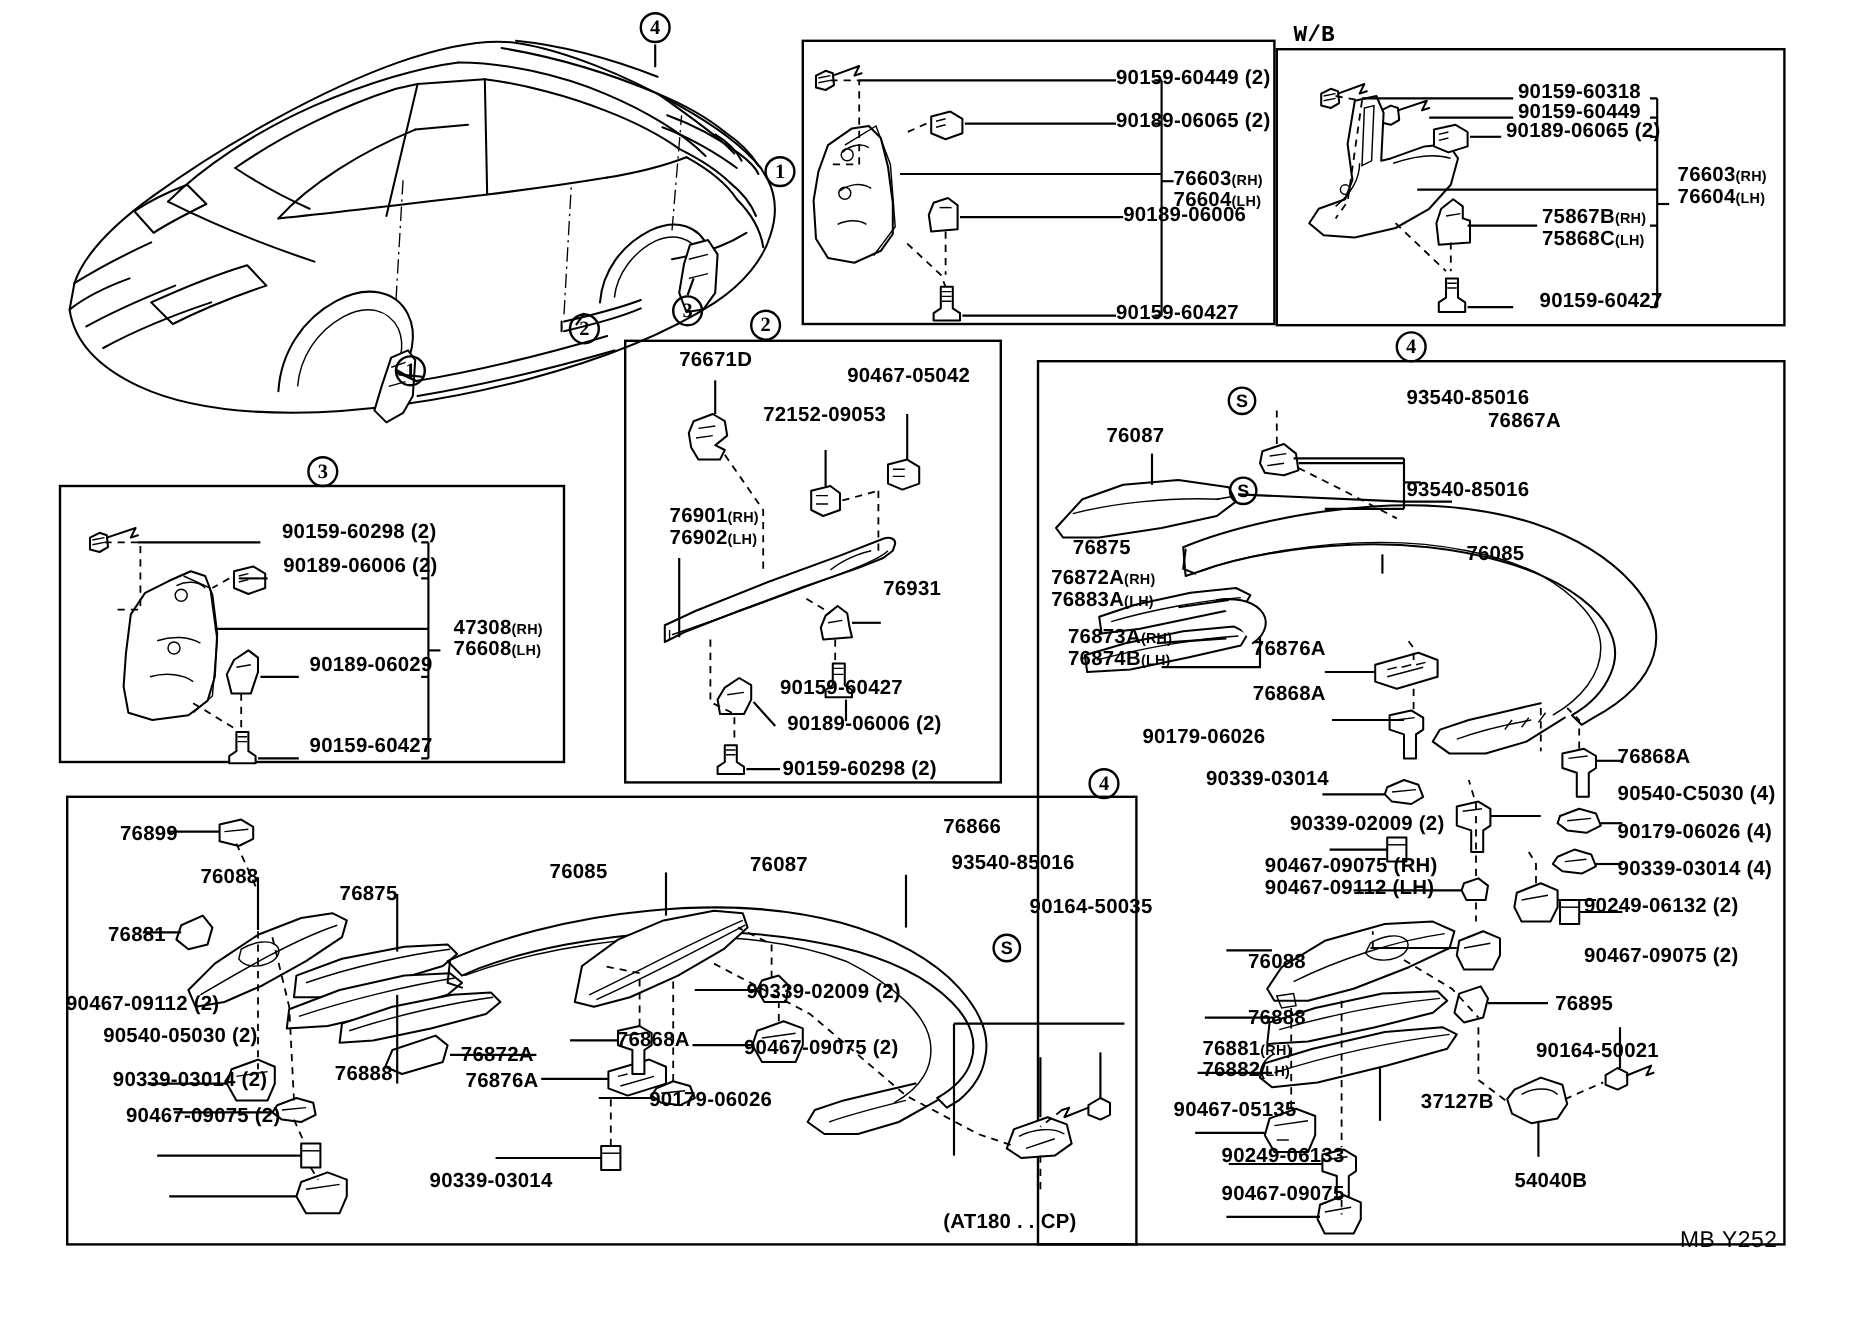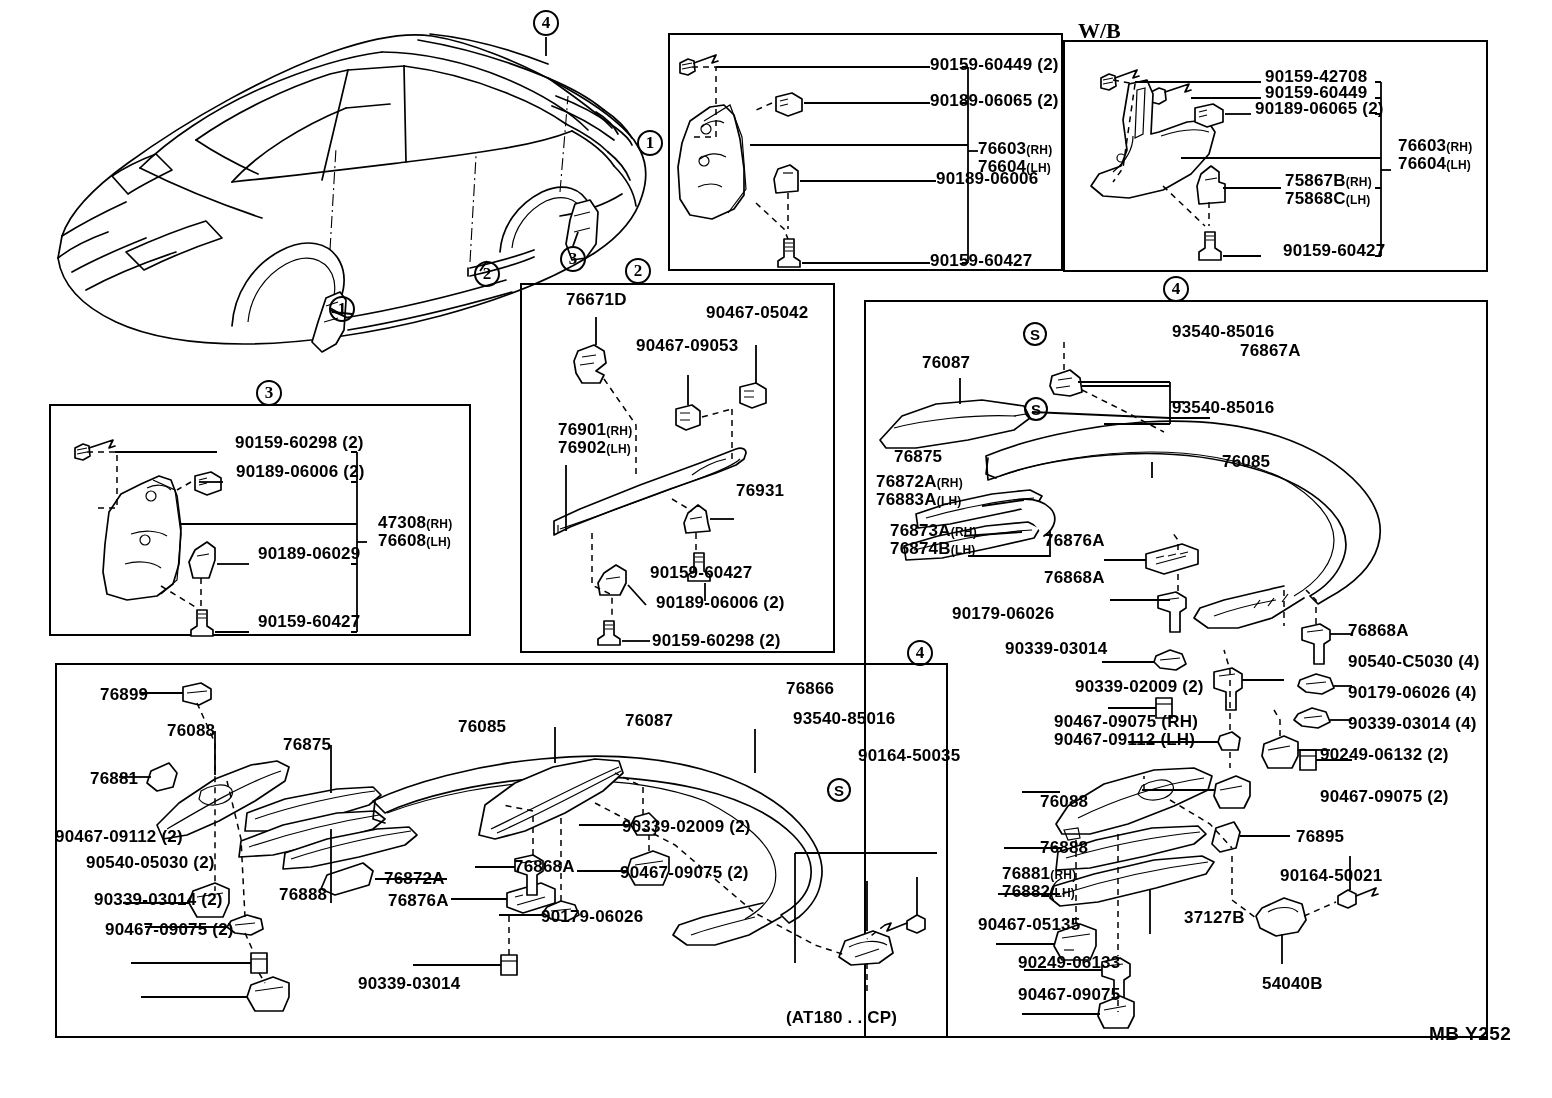--- a/index.html
+++ b/index.html
@@ -5,22 +5,22 @@
   html,body{margin:0;padding:0;background:#ffffff;}
   body{font-family:"Liberation Sans", sans-serif;}
   #sheet{position:relative;width:1552px;height:1098px;background:#fff;overflow:hidden;}
   .panel{position:absolute;border:2px solid #000;box-sizing:border-box;}
   .lbl{position:absolute;font-family:"Liberation Sans", sans-serif;font-size:17px;font-weight:700;color:#000;white-space:nowrap;letter-spacing:0.2px;}
   .lbl .sub{font-size:12px;font-weight:700;}
   .circ{position:absolute;width:26px;height:26px;border:2px solid #000;border-radius:50%;box-sizing:border-box;
         font-family:"Liberation Serif", serif;font-size:17px;font-weight:700;display:flex;align-items:center;justify-content:center;color:#000;}
   .scirc{position:absolute;width:24px;height:24px;border:2px solid #000;border-radius:50%;box-sizing:border-box;
         font-family:"Liberation Sans", sans-serif;font-size:15px;font-weight:700;display:flex;align-items:center;justify-content:center;color:#000;}
-  .code{position:absolute;font-family:"Liberation Sans", sans-serif;font-size:19px;font-weight:700;letter-spacing:0.5px;margin-left:29px;}
-  .wb{position:absolute;font-family:Liberation Serif, serif;font-size:22px;font-weight:700;}
+  .code{position:absolute;font-family:"Liberation Sans", sans-serif;font-size:19px;font-weight:400;letter-spacing:0.5px;}
+  .wb{position:absolute;font-family:Liberation Mono, monospace;font-size:19px;font-weight:700;}
   svg{position:absolute;left:0;top:0;overflow:visible;}
   .pt{fill:none;stroke:#000;stroke-width:1.7;stroke-linejoin:round;stroke-linecap:round;}
   .ptf{fill:#fff;stroke:#000;stroke-width:1.7;stroke-linejoin:round;stroke-linecap:round;}
   .thin{fill:none;stroke:#000;stroke-width:1.2;}
   .dash2{fill:none;stroke:#000;stroke-width:1.5;stroke-dasharray:6 5;}
   .dashdot{fill:none;stroke:#000;stroke-width:1.1;stroke-dasharray:12 4 2 4;}
   .ldr{fill:none;stroke:#000;stroke-width:1.8;}
 </style>
 </head>
 <body>
@@ -204,21 +204,21 @@
     <path class="ldr" d="M162 74 L188 74"></path>
     <path class="ldr" d="M118 118 L318 118"></path>
     <path class="ldr" d="M160 148 L218 148"></path>
     <path class="ldr" d="M160 216 L198 216"></path>
 
     <path class="ldr" d="M318 42 L318 216"></path>
     <path class="ldr" d="M312 42 L318 42 M312 58 L318 58 M312 74 L318 74 M312 148 L318 148 M312 216 L318 216"></path>
     <path class="ldr" d="M318 130 L328 130"></path>
   </svg>
 
-  <div class="lbl" style="left:1265px;top:67px">90159-42708</div>
+  <div class="lbl" style="left:1265px;top:67px">90159-60318</div>
   <div class="lbl" style="left:1265px;top:83px">90159-60449</div>
   <div class="lbl" style="left:1255px;top:99px">90189-06065 (2)</div>
   <div class="lbl" style="left:1285px;top:171px"><span>75867B</span><span class="sub">(RH)</span></div>
   <div class="lbl" style="left:1285px;top:189px"><span>75868C</span><span class="sub">(LH)</span></div>
   <div class="lbl" style="left:1283px;top:241px">90159-60427</div>
   <div class="lbl" style="left:1398px;top:136px"><span>76603</span><span class="sub">(RH)</span></div>
   <div class="lbl" style="left:1398px;top:154px"><span>76604</span><span class="sub">(LH)</span></div>
 
   <div class="circ" style="left:256px;top:380px">3</div>
   <div class="panel" style="left:49px;top:404px;width:422px;height:232px"></div>
@@ -314,21 +314,21 @@
     <path class="ldr" d="M236 100 L236 62"></path>
     <path class="ldr" d="M190 236 L214 236"></path>
     <path class="ldr" d="M185 300 L185 318"></path>
     <path class="ldr" d="M108 302 L126 322"></path>
     <path class="ldr" d="M102 358 L130 358"></path>
     <path class="ldr" d="M46 248 L46 182"></path>
   </svg>
 
   <div class="lbl" style="left:566px;top:290px">76671D</div>
   <div class="lbl" style="left:706px;top:303px">90467-05042</div>
-  <div class="lbl" style="left:636px;top:336px">90467-09053</div>
+  <div class="lbl" style="left:636px;top:336px">72152-09053</div>
   <div class="lbl" style="left:558px;top:420px"><span>76901</span><span class="sub">(RH)</span></div>
   <div class="lbl" style="left:558px;top:438px"><span>76902</span><span class="sub">(LH)</span></div>
   <div class="lbl" style="left:736px;top:481px">76931</div>
   <div class="lbl" style="left:650px;top:563px">90159-60427</div>
   <div class="lbl" style="left:656px;top:593px">90189-06006 (2)</div>
   <div class="lbl" style="left:652px;top:631px">90159-60298 (2)</div>
 
   <div class="circ" style="left:1163px;top:276px">4</div>
   <div class="panel" style="left:864px;top:300px;width:624px;height:738px"></div>
 

